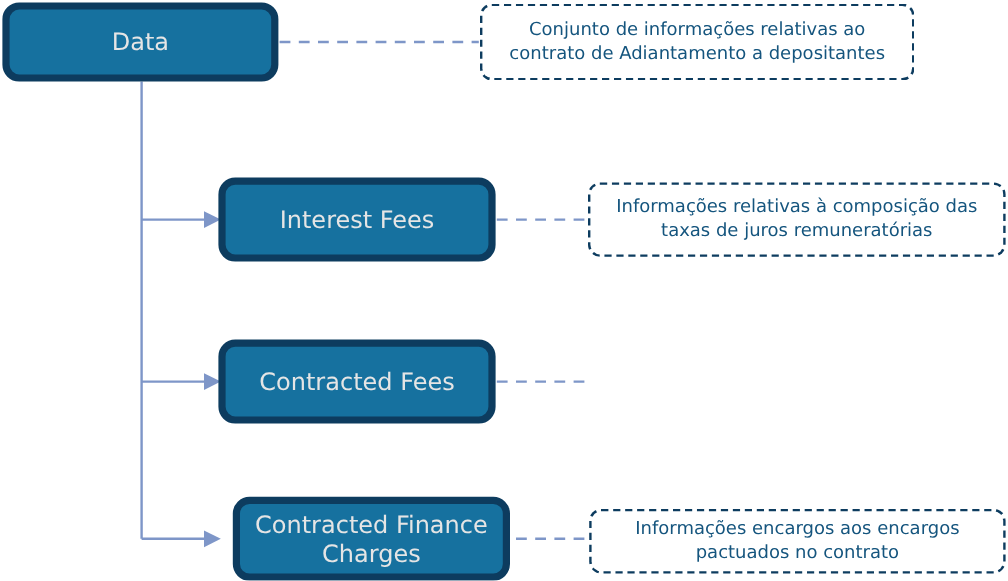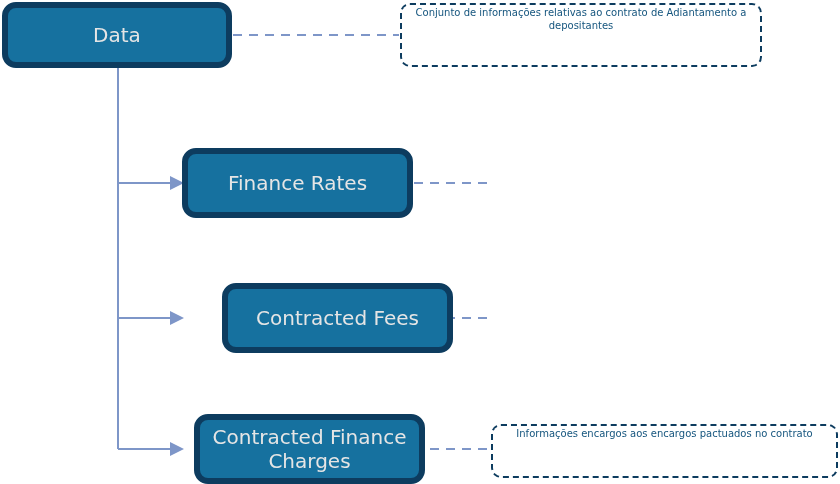--- a/index.html
+++ b/index.html
@@ -33,33 +33,34 @@
     display: flex;
     align-items: center;
     justify-content: center;
     text-align: center;
     font-size: 20px;
     line-height: 1.2;
     padding: 0 6px;
   }
   .node-root  { left: 2px;   top: 2px;   width: 230px; height: 66px; }
   .node-c0    { left: 182px; top: 148px; width: 231px; height: 70px; }
-  .node-c1    { left: 182px; top: 283px; width: 231px; height: 70px; margin-left: 40px; }
+  .node-c1    { left: 182px; top: 283px; width: 231px; height: 70px; }
   .node-c2    { left: 194px; top: 414px; width: 231px; height: 70px; }
   .note {
     position: absolute;
     box-sizing: border-box;
     background: #ffffff;
     border: 2px dashed #0d3c5f;
     border-radius: 10px;
     color: #15557e;
     display: flex;
+    align-items: center;
     justify-content: center;
     text-align: center;
-    font-size: 10px;
+    font-size: 15px;
     line-height: 1.32;
     padding: 1px 8px;
   }
   .note-0 { left: 400px; top: 3px;   width: 362px; height: 64px; }
   .note-1 { left: 490px; top: 152px; width: 348px; height: 62px; }
   .note-2 { left: 491px; top: 287px; width: 346px; height: 61px; }
   .note-3 { left: 491px; top: 424px; width: 347px; height: 54px; }
   .tree-line   { stroke: #7e96c8; stroke-width: 2; fill: none; }
   .arrow-head  { fill: #7e96c8; stroke: none; }
   .dash-line   { stroke: #7e96c8; stroke-width: 2; fill: none; stroke-dasharray: 9 7; }
@@ -85,34 +86,37 @@
       <line class="dash-line" x1="414" y1="318" x2="490" y2="318"></line>
       <line class="dash-line" x1="414" y1="449" x2="490" y2="449"></line>
     </g>
   </svg>
 
   <div class="node node-root">
     <span>Data</span>
   </div>
 
   <div class="node node-c0">
-    <span>Finance Rates</span>
+    <span>Interest Fees</span>
   </div>
 
   <div class="node node-c1">
     <span>Contracted Fees</span>
   </div>
 
   <div class="node node-c2">
     <span>Contracted Finance Charges</span>
   </div>
 
   <div class="note note-0">
     <span>Conjunto de informações relativas ao contrato de Adiantamento a depositantes</span>
   </div>
 
+  <div class="note note-1">
+    <span>Informações relativas à composição das taxas de juros remuneratórias</span>
+  </div>
 
 
   <div class="note note-3">
     <span>Informações encargos aos encargos pactuados no contrato</span>
   </div>
 
 </div>
 
 </body></html>

